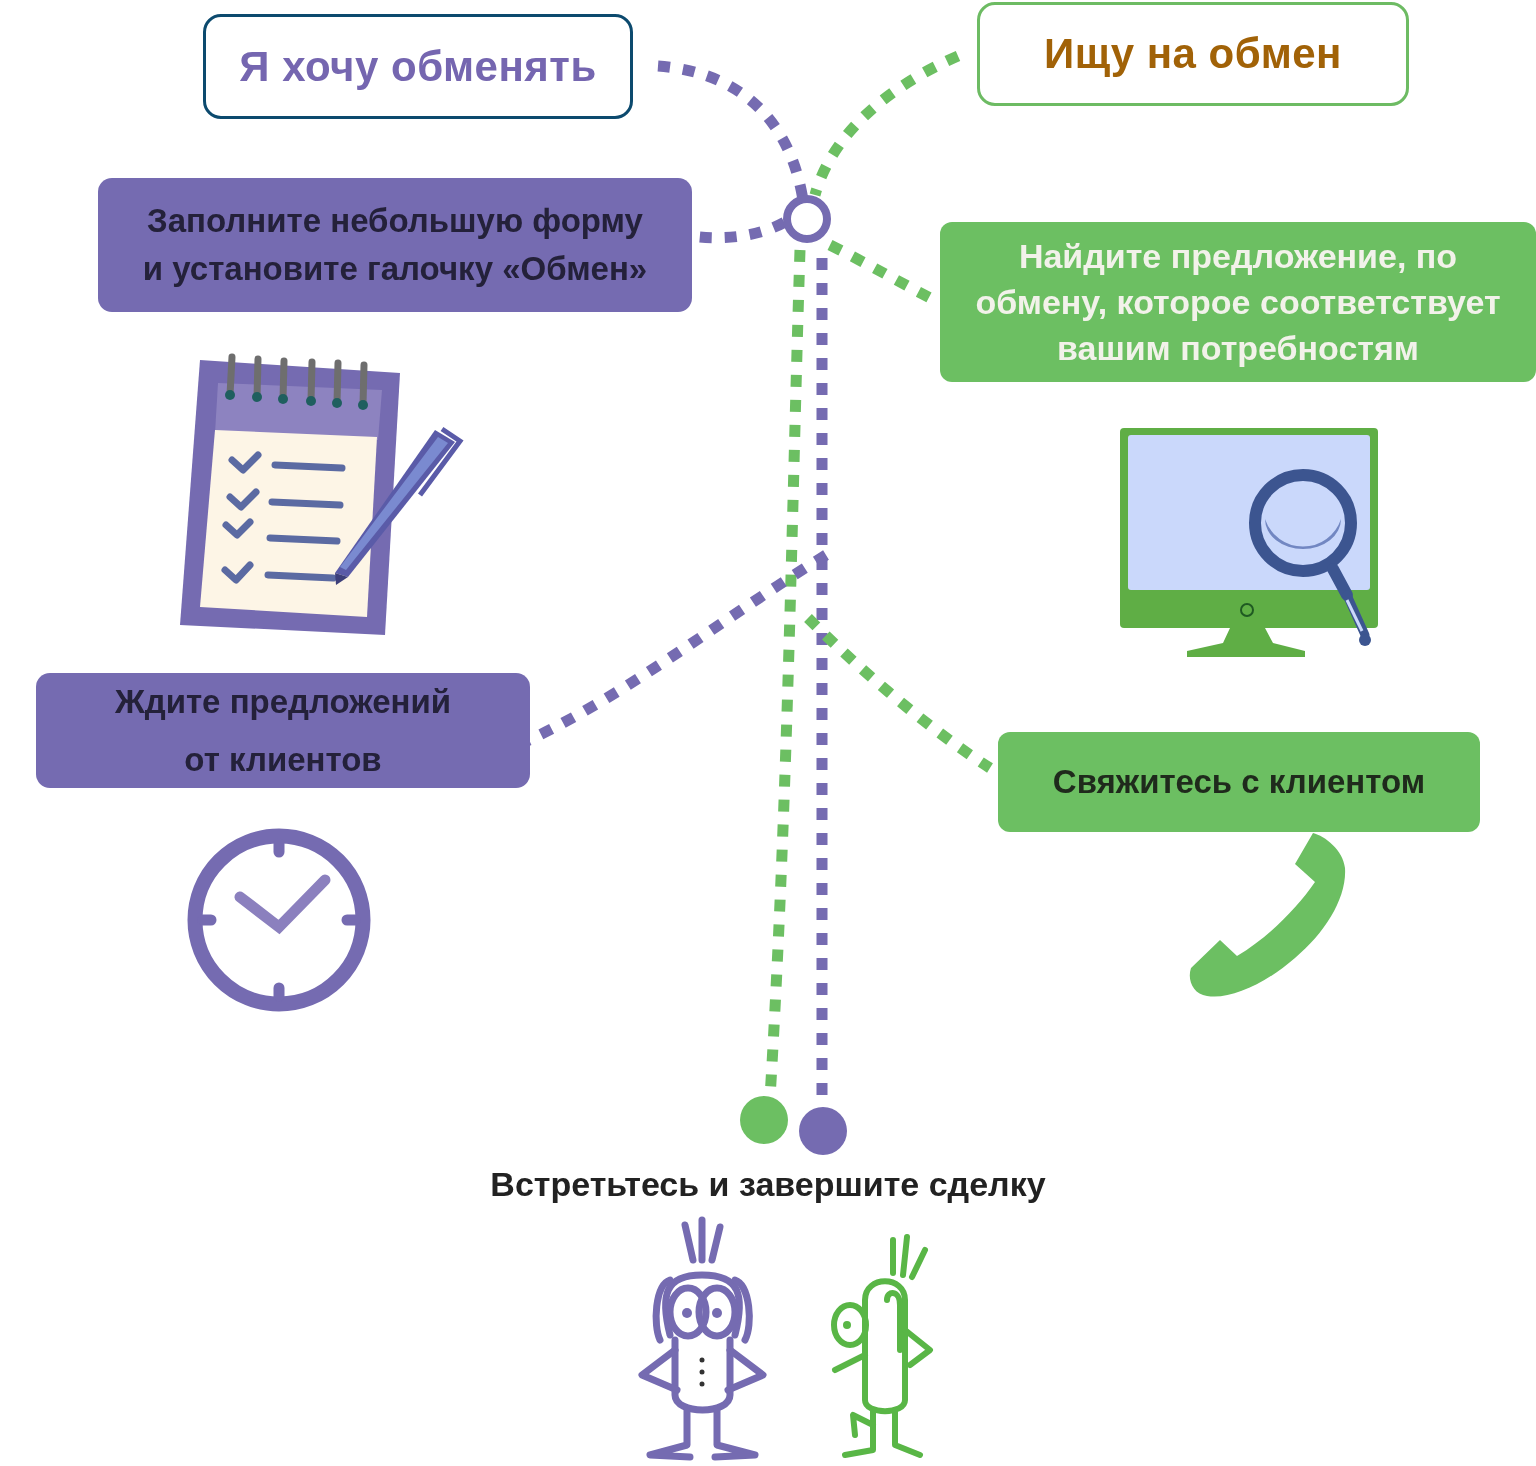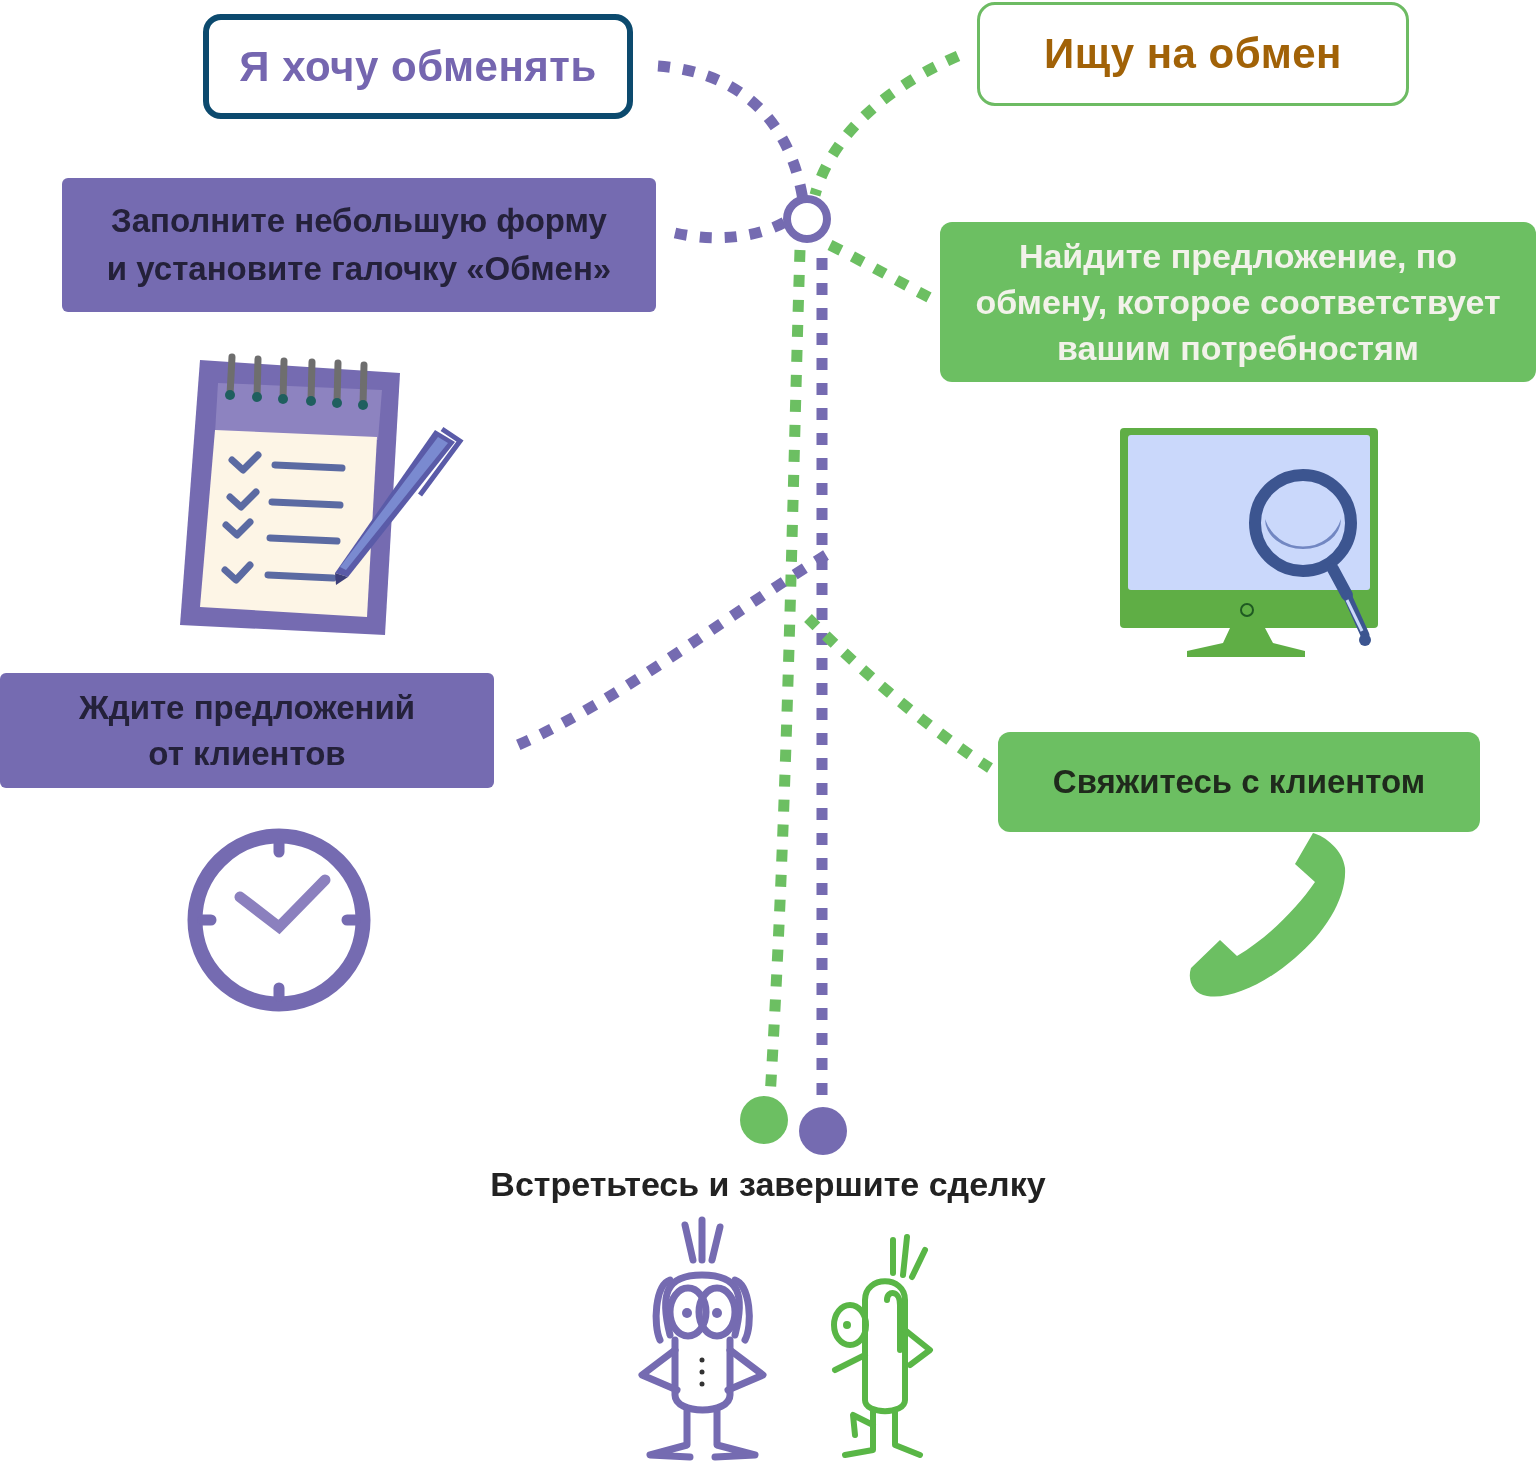--- a/index.html
+++ b/index.html
@@ -1,22 +1,22 @@
 <!DOCTYPE html>
 <html><head>
   <meta charset="utf-8">
   <style>
     html, body { margin: 0; padding: 0; background: #ffffff; }
     body { width: 1536px; height: 1466px; position: relative; overflow: hidden;
            font-family: "Liberation Sans", "DejaVu Sans", sans-serif; }
     .box { position: absolute; box-sizing: border-box; display: flex; align-items: center;
            justify-content: center; text-align: center; font-weight: bold; }
-    .outline-purple { border: 6px solid #0c4a6e; border-radius: 18px; background: #fff; color: #7566b0; }
+    .outline-purple { border: 3px solid #0c4a6e; border-radius: 18px; background: #fff; color: #7566b0; }
     .outline-green  { border: 3px solid #6dbb63; border-radius: 18px; background: #fff; color: #a16207; }
-    .fill-purple { background: #756bb1; border-radius: 6px; color: #24213a; }
+    .fill-purple { background: #756bb1; border-radius: 14px; color: #24213a; margin-left: 36px; }
     .fill-green  { background: #6cbf62; border-radius: 12px; }
     .title-text { font-size: 42px; letter-spacing: 0.5px; }
     .step-text { font-size: 33px; line-height: 48px; white-space: pre-line; }
     #connectors { position: absolute; left: 0; top: 0; }
     .icon { position: absolute; }
     .final-text { position: absolute; left: 0; width: 1536px; top: 1165px; text-align: center;
                   font-size: 34px; font-weight: bold; color: #222; }
   </style>
 </head>
 <body>
@@ -57,21 +57,21 @@
 и установите галочку «Обмен»</span>
 </div>
 
 <div class="box fill-green" style="left:940px; top:222px; width:596px; height:160px; color:#f2f2ea;">
   <span class="step-text" style="font-size:34px; line-height:46px;">Найдите предложение, по
 обмену, которое соответствует
 вашим потребностям</span>
 </div>
 
 <div class="box fill-purple" style="left:0px; top:673px; width:494px; height:115px;">
-  <span class="step-text" style="line-height:46px;">Ждите предложений
+  <span class="step-text" style="line-height:58px;">Ждите предложений
 от клиентов</span>
 </div>
 
 <div class="box fill-green" style="left:998px; top:732px; width:482px; height:100px; color:#1f2a1c;">
   <span class="step-text">Свяжитесь с клиентом</span>
 </div>
 
 <svg class="icon" style="left:170px; top:345px;" width="300" height="295" viewBox="0 0 300 295">
   <polygon points="30,15 230,28 215,290 10,280" fill="#756bb1"></polygon>
   <polygon points="48,38 212,45 208,95 45,88" fill="#8d83c0"></polygon>

